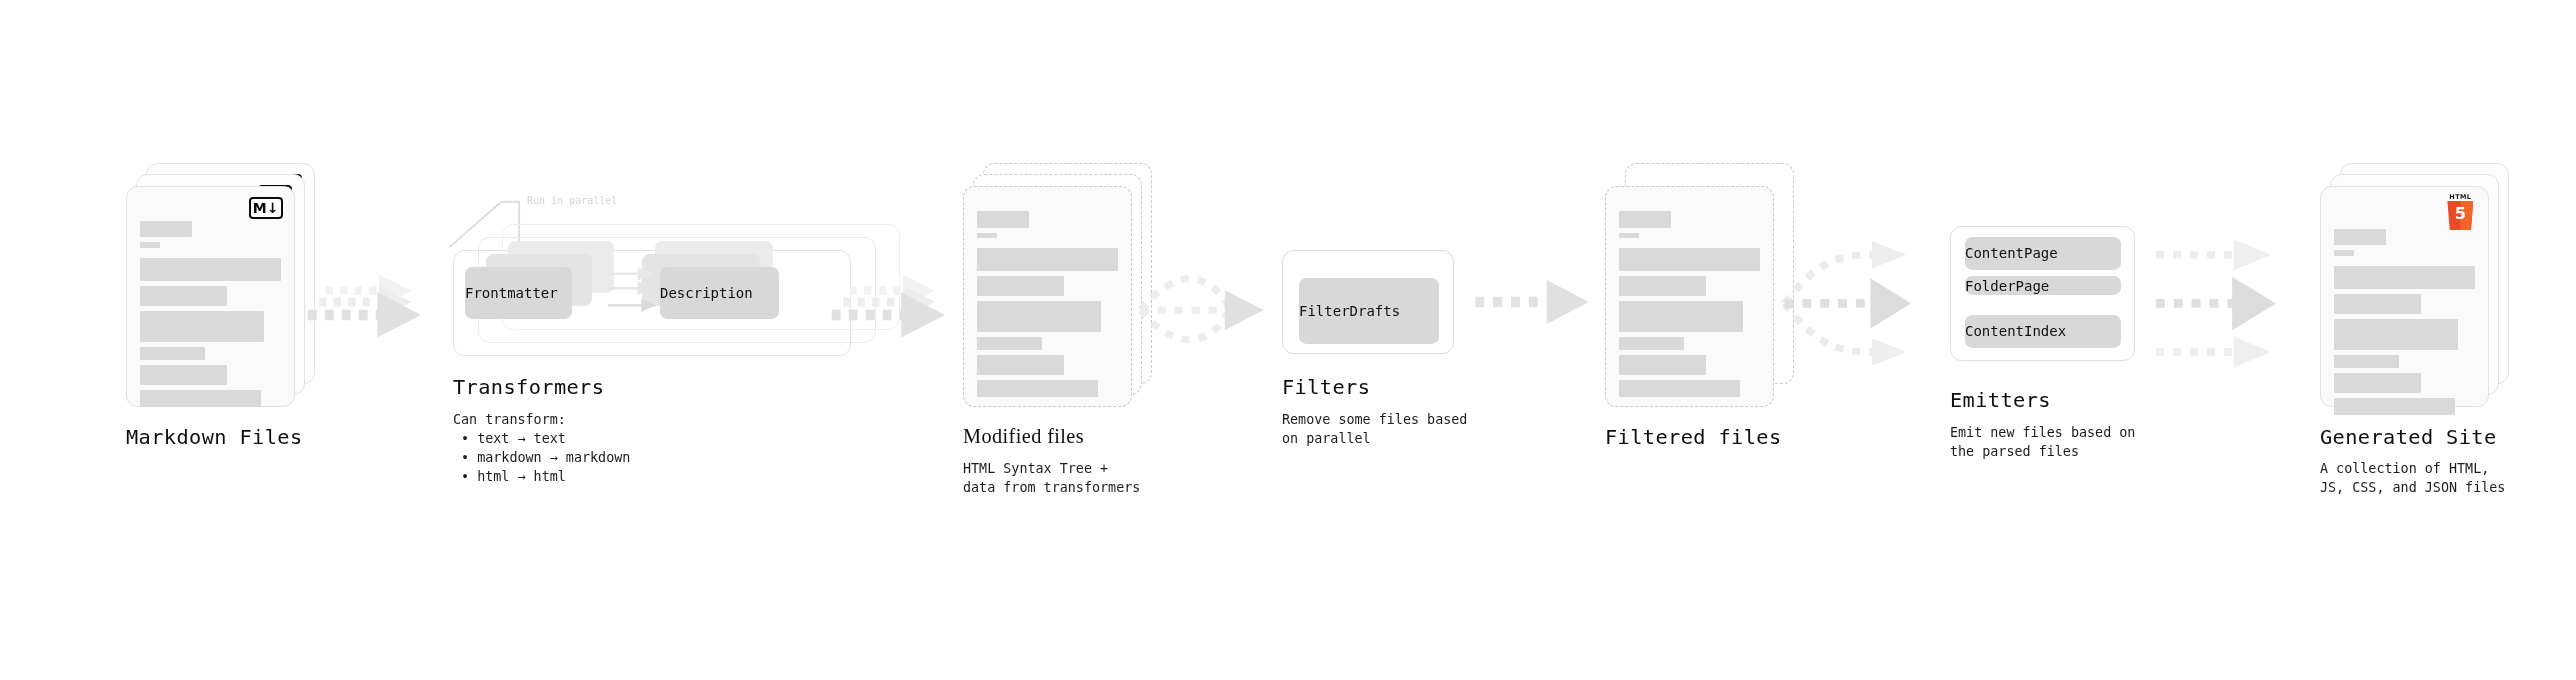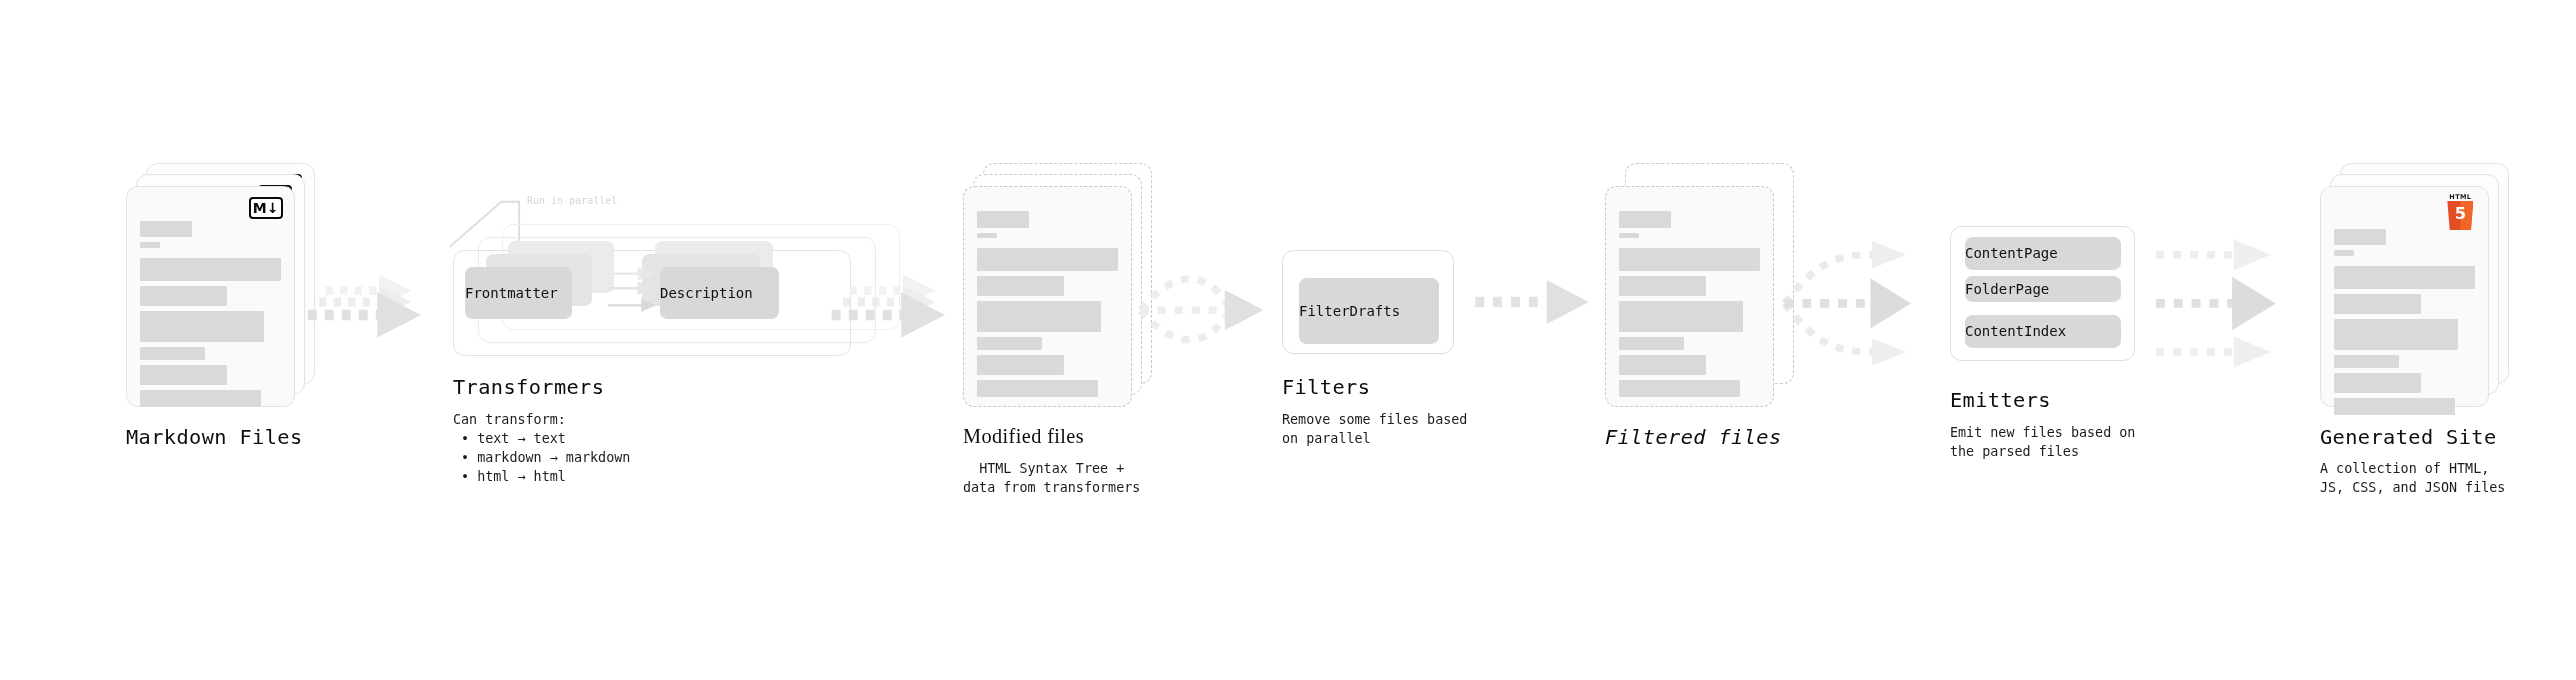--- a/index.html
+++ b/index.html
@@ -259,21 +259,21 @@
         <div class="bar" style="width:100%;height:23px;margin-top:4.9px;"></div>
         <div class="bar" style="width:62%;height:20.3px;"></div>
         <div class="bar" style="width:88%;height:31px;"></div>
         <div class="bar" style="width:46%;height:13px;"></div>
         <div class="bar" style="width:62%;height:20.3px;"></div>
         <div class="bar" style="width:86%;height:17px;"></div>
       </div>
     </div>
   </div>
   <div class="title" style="left:963px; top:425px;font-family:Liberation Serif, serif;">Modified files</div>
-  <div class="sub" style="left:963px; top:459px;text-align:center;">HTML Syntax Tree +
+  <div class="sub" style="left:963px; top:459px;">HTML Syntax Tree +
 data from transformers</div>
 
   <svg class="abs" style="left:1134px; top:264px;" width="142" height="93" viewBox="0 0 175 115">
     <g fill="none" stroke="#ededed" stroke-width="9" stroke-dasharray="10 11" stroke-linecap="butt">
       <path d="M8 57 C 48 6, 92 6, 118 55"></path>
       <path d="M8 57 C 48 106, 92 106, 118 57"></path>
       <line x1="8" y1="57" x2="118" y2="57"></line>
     </g>
     <polygon points="112,32 160,57 112,82" fill="#e0e0e0"></polygon>
   </svg>
@@ -301,40 +301,40 @@
         <div class="bar" style="width:19.5px;height:5.7px;"></div>
         <div class="bar" style="width:100%;height:23px;margin-top:4.9px;"></div>
         <div class="bar" style="width:62%;height:20.3px;"></div>
         <div class="bar" style="width:88%;height:31px;"></div>
         <div class="bar" style="width:46%;height:13px;"></div>
         <div class="bar" style="width:62%;height:20.3px;"></div>
         <div class="bar" style="width:86%;height:17px;"></div>
       </div>
     </div>
   </div>
-  <div class="title" style="left:1605px; top:425px;font-style:italic;">Filtered files</div>
+  <div class="title" style="left:1605px; top:425px;">Filtered files</div>
 
   <svg class="abs" style="left:1776px; top:228px;" width="163" height="154" viewBox="0 0 200 190">
     <g fill="none" stroke="#ebebeb" stroke-width="9" stroke-dasharray="10 11">
       <path d="M10 93 C 50 40, 78 33, 120 33"></path>
       <path d="M10 93 C 50 146, 78 153, 120 153"></path>
     </g>
     <g fill="none" stroke="#dfdfdf" stroke-width="11" stroke-dasharray="11 11">
       <line x1="10" y1="93" x2="120" y2="93"></line>
     </g>
     <polygon points="118,16 160,33 118,50" fill="#eeeeee"></polygon>
     <polygon points="116,62 166,93 116,124" fill="#dcdcdc"></polygon>
     <polygon points="118,136 160,153 118,170" fill="#eeeeee"></polygon>
   </svg>
 
   <div class="gbox solid" style="left:1950px; top:226px; width:185px; height:135px;"></div>
   <div class="pill" style="left:1965px; top:237px; width:156px; height:32.5px;">
     <span>ContentPage</span>
   </div>
-  <div class="pill" style="left:1965px; top:276px; width:156px; height:26px;">
+  <div class="pill" style="left:1965px; top:276px; width:156px; height:19px;">
     <span>FolderPage</span>
   </div>
   <div class="pill" style="left:1965px; top:315px; width:156px; height:32.5px;">
     <span>ContentIndex</span>
   </div>
   <div class="title" style="left:1950px; top:388px;">Emitters</div>
   <div class="sub" style="left:1950px; top:423px;">Emit new files based on
 the parsed files</div>
 
   <svg class="abs" style="left:2149px; top:228px;" width="163" height="154" viewBox="0 0 200 190">

